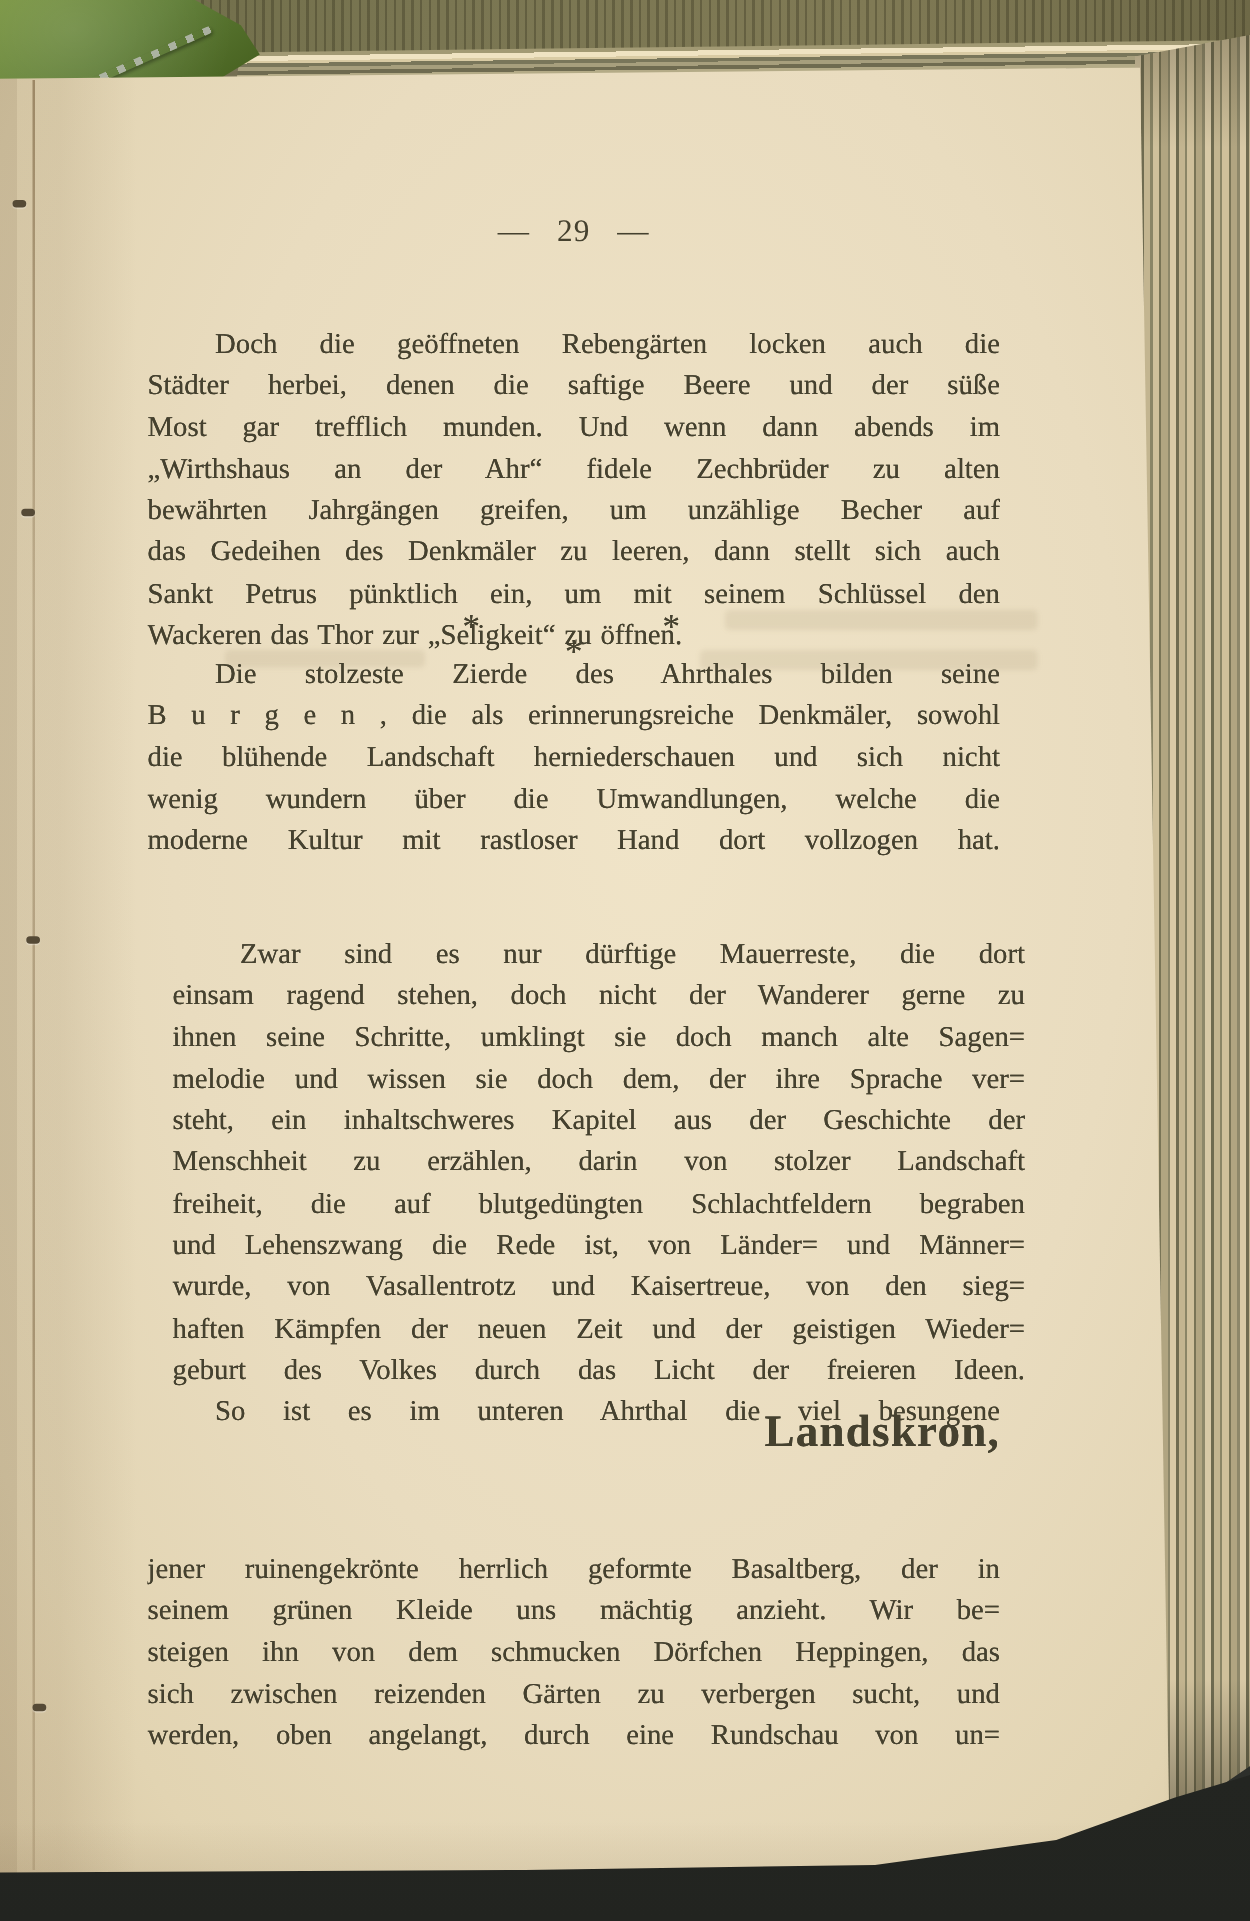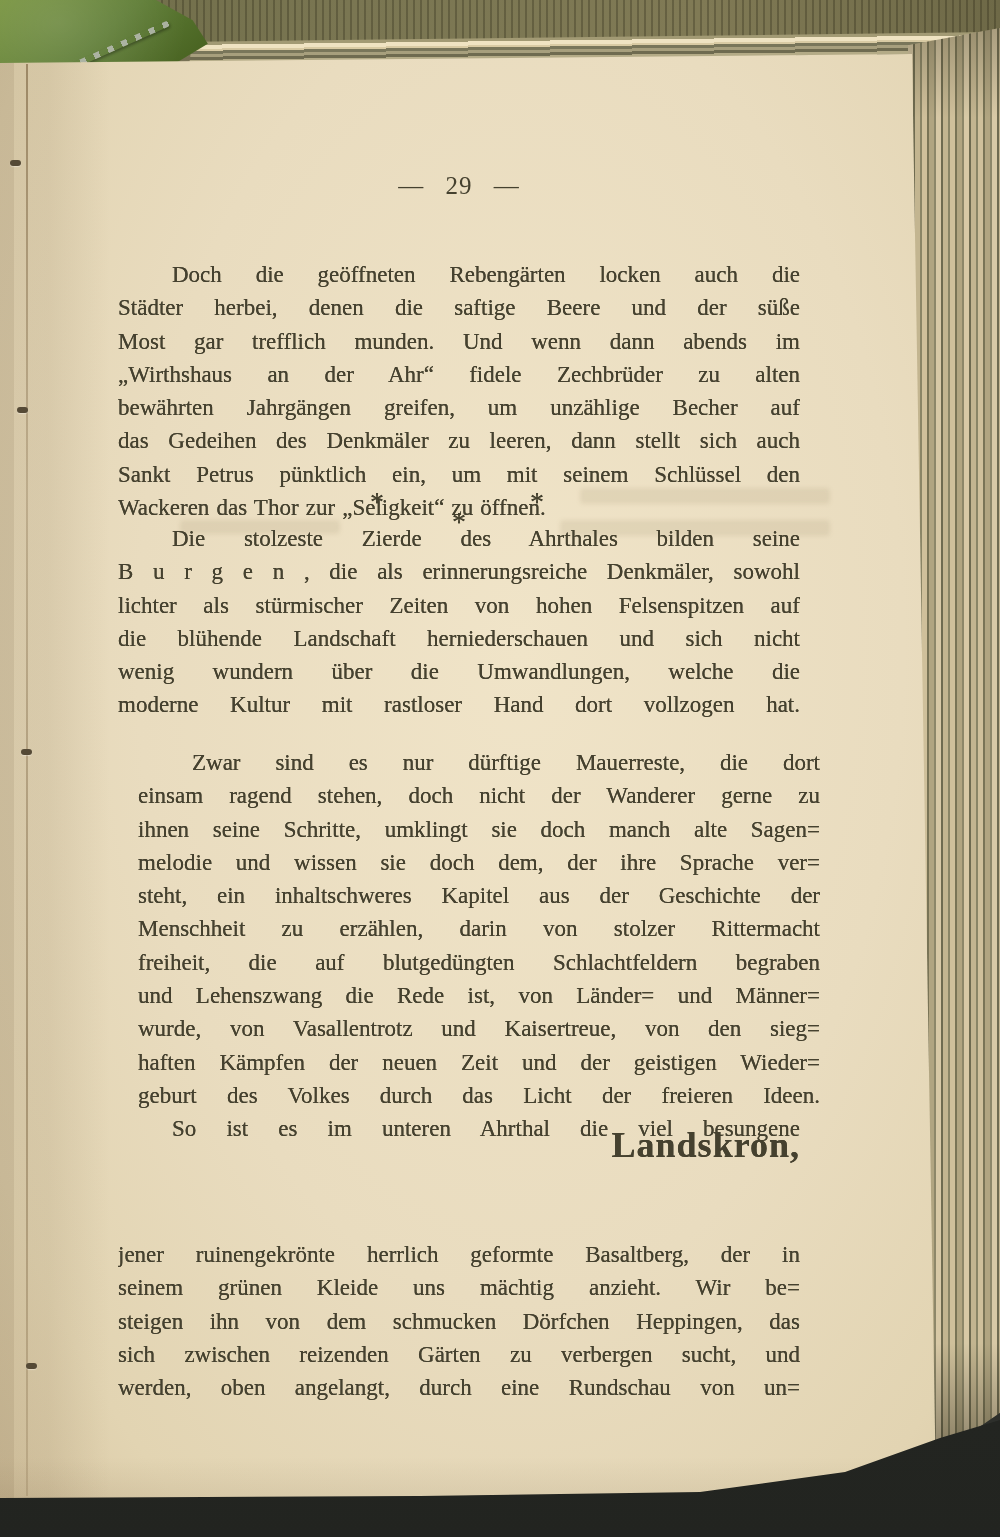--- a/index.html
+++ b/index.html
@@ -189,32 +189,31 @@
 
       <div class="divider">
         <span class="ast a1">*</span>
         <span class="ast a2">*</span>
         <span class="ast a3">*</span>
       </div>
 
       <div class="para p2">
           <div class="line indent">Die stolzeste Zierde des Ahrthales bilden seine</div>
           <div class="line">B u r g e n ,  die als erinnerungsreiche Denkmäler, sowohl</div>
-          <div class="line">lichter als stürmischer Zeiten von hohen Felsenspitzen auf</div>
           <div class="line">die blühende Landschaft herniederschauen und sich nicht</div>
           <div class="line">wenig wundern über die Umwandlungen, welche die</div>
           <div class="line">moderne Kultur mit rastloser Hand dort vollzogen hat.</div>
         </div>
       <div class="para p3">
           <div class="line indent">Zwar sind es nur dürftige Mauerreste, die dort</div>
           <div class="line">einsam ragend stehen, doch nicht der Wanderer gerne zu</div>
           <div class="line">ihnen seine Schritte, umklingt sie doch manch alte Sagen=</div>
           <div class="line">melodie und wissen sie doch dem, der ihre Sprache ver=</div>
           <div class="line">steht, ein inhaltschweres Kapitel aus der Geschichte der</div>
-          <div class="line">Menschheit zu erzählen, darin von stolzer Rittermacht</div>
+          <div class="line">Menschheit zu erzählen, darin von stolzer Landschaft</div>
           <div class="line">freiheit, die auf blutgedüngten Schlachtfeldern begraben</div>
           <div class="line">und Lehenszwang die Rede ist, von Länder= und Männer=</div>
           <div class="line">wurde, von Vasallentrotz und Kaisertreue, von den sieg=</div>
           <div class="line">haften Kämpfen der neuen Zeit und der geistigen Wieder=</div>
           <div class="line">geburt des Volkes durch das Licht der freieren Ideen.</div>
         </div>
       <div class="para p4">
           <div class="line indent">So ist es im unteren Ahrthal die viel besungene</div>
         </div>
 

